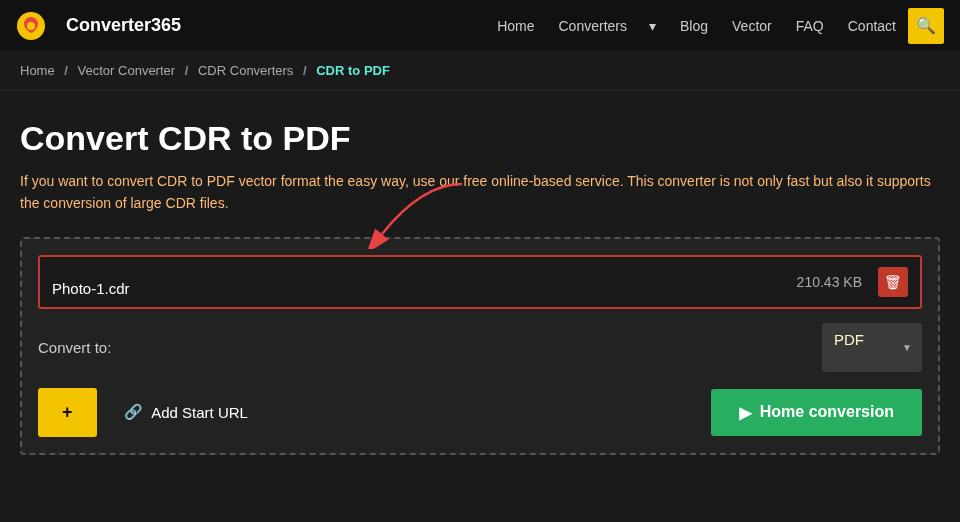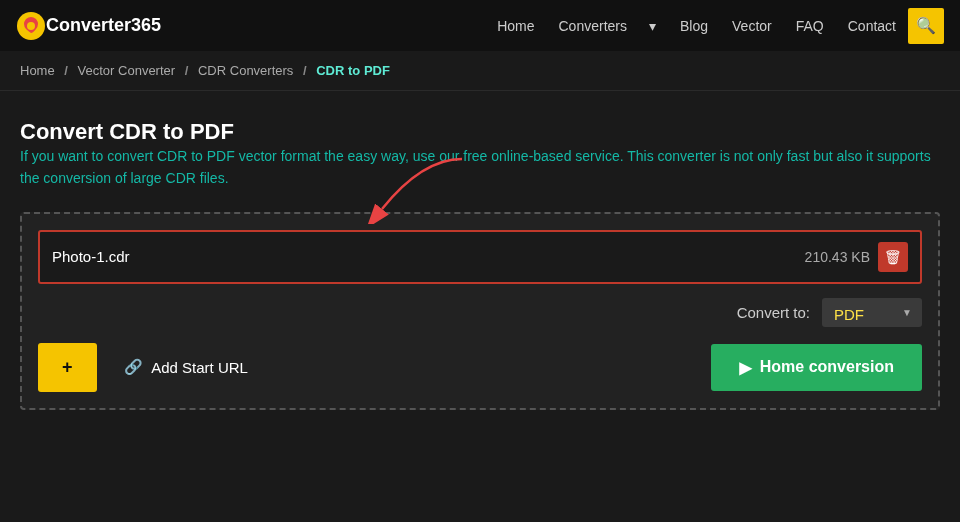--- a/index.html
+++ b/index.html
@@ -9,21 +9,21 @@
     nav {
       background: #111;
       display: flex;
       align-items: center;
       padding: 0 16px;
       height: 51px;
     }
     .nav-logo {
       display: flex;
       align-items: center;
-      gap: 0;
+      gap: 20px;
       font-size: 18px;
       font-weight: bold;
       color: #fff;
       margin-right: auto;
     }
     .nav-logo-icon {
       width: 30px;
       height: 30px;
     }
     .nav-links {
@@ -68,60 +68,61 @@
     .breadcrumb a { color: #aaa; text-decoration: none; }
     .breadcrumb span { color: #5eead4; font-weight: bold; }
     .breadcrumb .sep { margin: 0 6px; color: #888; }
 
     
     .main {
       padding: 28px 20px 20px 20px;
       background: #1a1a1a;
     }
     .page-title {
-      font-size: 22px;
+      font-size: 34px;
       font-weight: bold;
       color: #fff;
+      margin-bottom: 12px;
     }
     .page-desc {
       font-size: 14px;
-      color: #14b8a6;
+      color: #fdba74;
       line-height: 1.6;
       max-width: 920px;
       margin-bottom: 22px;
     }
 
     
     .converter-box {
       border: 2px dashed #555;
       border-radius: 4px;
       padding: 16px;
       background: #222;
       position: relative;
     }
 
     
     .file-row {
       display: flex;
-      align-items: center;
+      align-items: flex-end;
       justify-content: space-between;
       padding: 10px 12px;
       background: #1a1a1a;
       border: 2px solid #c0392b;
       border-radius: 3px;
       margin-bottom: 14px;
     }
     .file-name {
       font-size: 15px;
       color: #fff;
     }
     .file-right {
       display: flex;
       align-items: center;
-      gap: 8px;
+      gap: 16px;
     }
     .file-size {
       color: #aaa;
       font-size: 14px;
     }
     .delete-btn {
       background: #c0392b;
       border: none;
       color: #fff;
       width: 30px;
@@ -131,33 +132,33 @@
       display: flex;
       align-items: center;
       justify-content: center;
       font-size: 14px;
     }
 
     
     .convert-to-row {
       display: flex;
       align-items: center;
-      justify-content: flex-end;
+      justify-content: space-between;
       gap: 12px;
       margin-bottom: 16px;
     }
     .convert-to-label {
       font-size: 15px;
       color: #ccc;
     }
     .format-select {
       background: #3a3a3a;
-      color: #fde047;
-      border: none;
-      padding: 8px 32px 4px 12px;
+      color: #fef9c3;
+      border: none;
+      padding: 8px 32px 24px 12px;
       font-size: 15px;
       border-radius: 3px;
       appearance: none;
       cursor: pointer;
       min-width: 100px;
     }
     .select-wrapper {
       position: relative;
       display: inline-block;
     }

